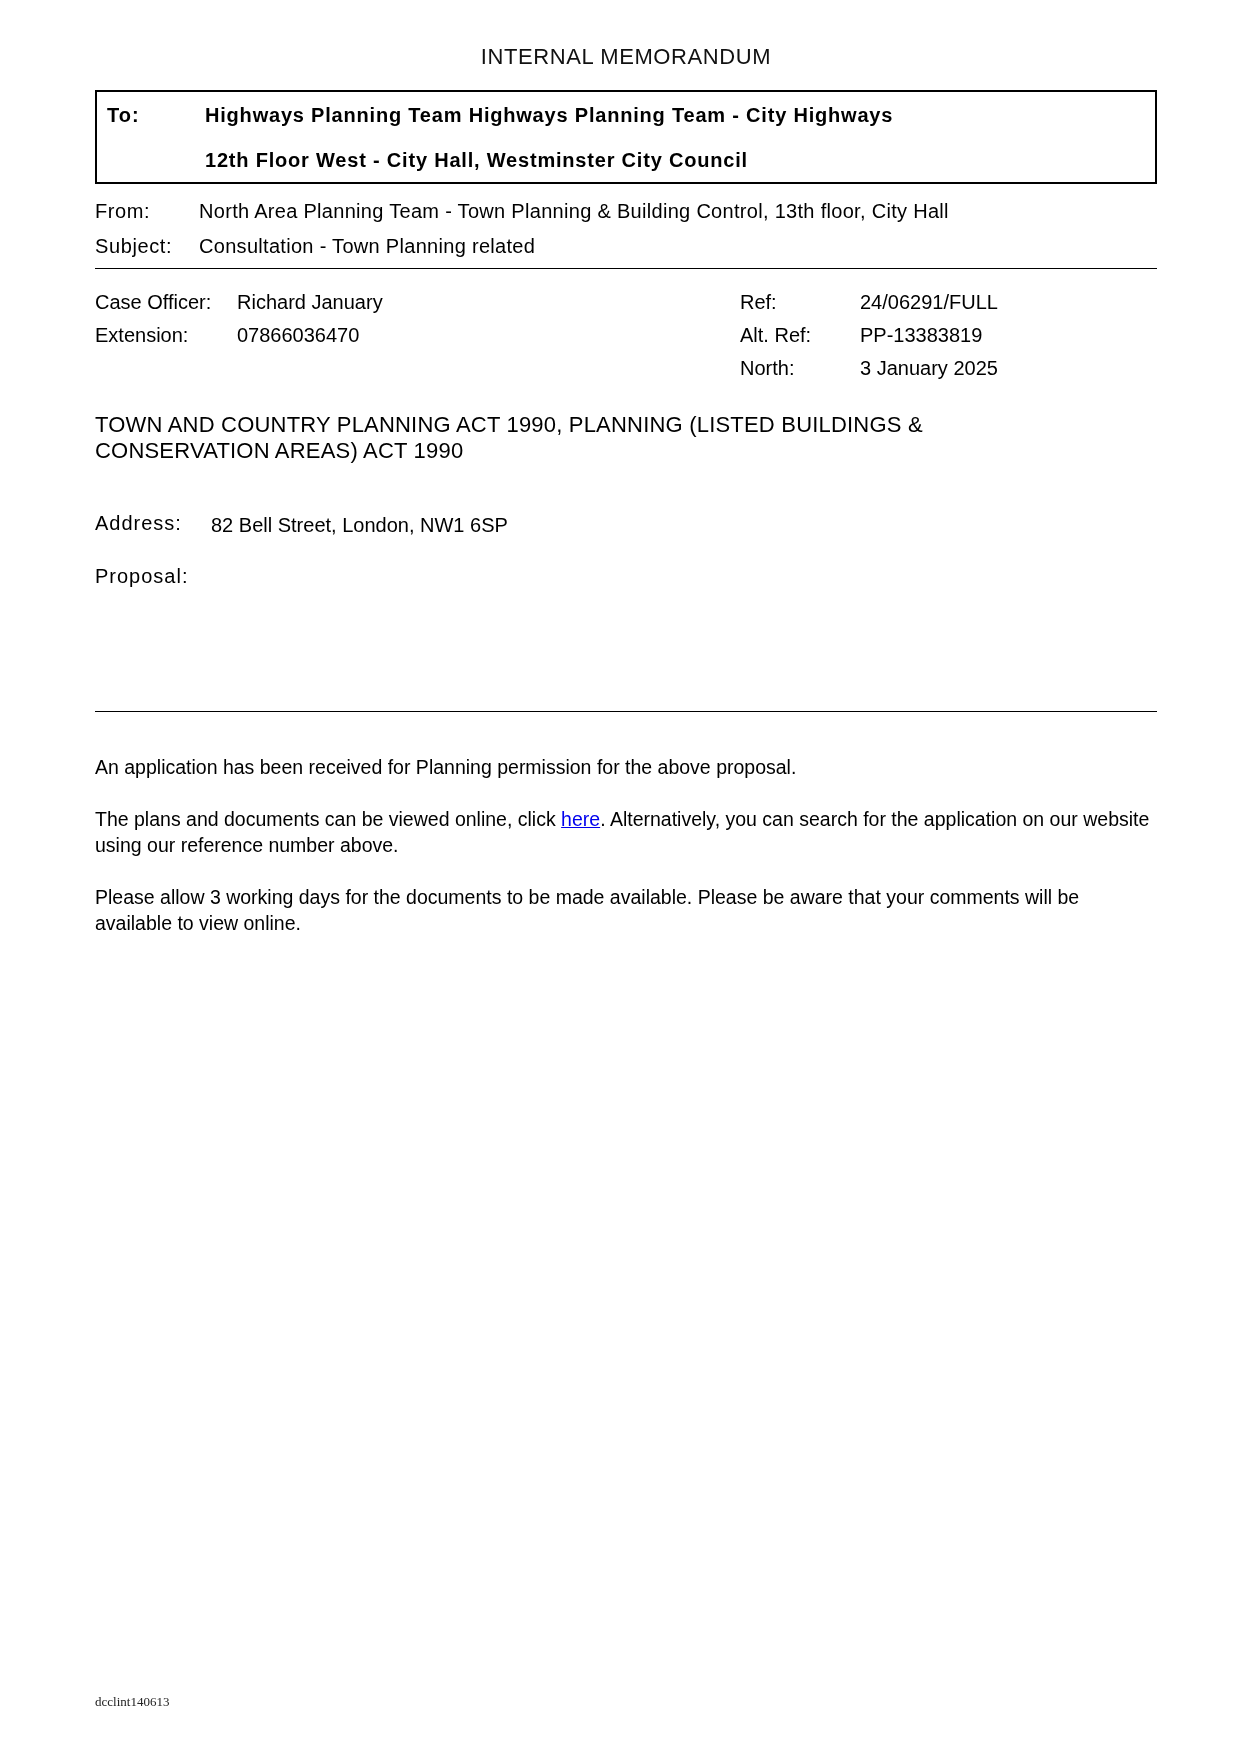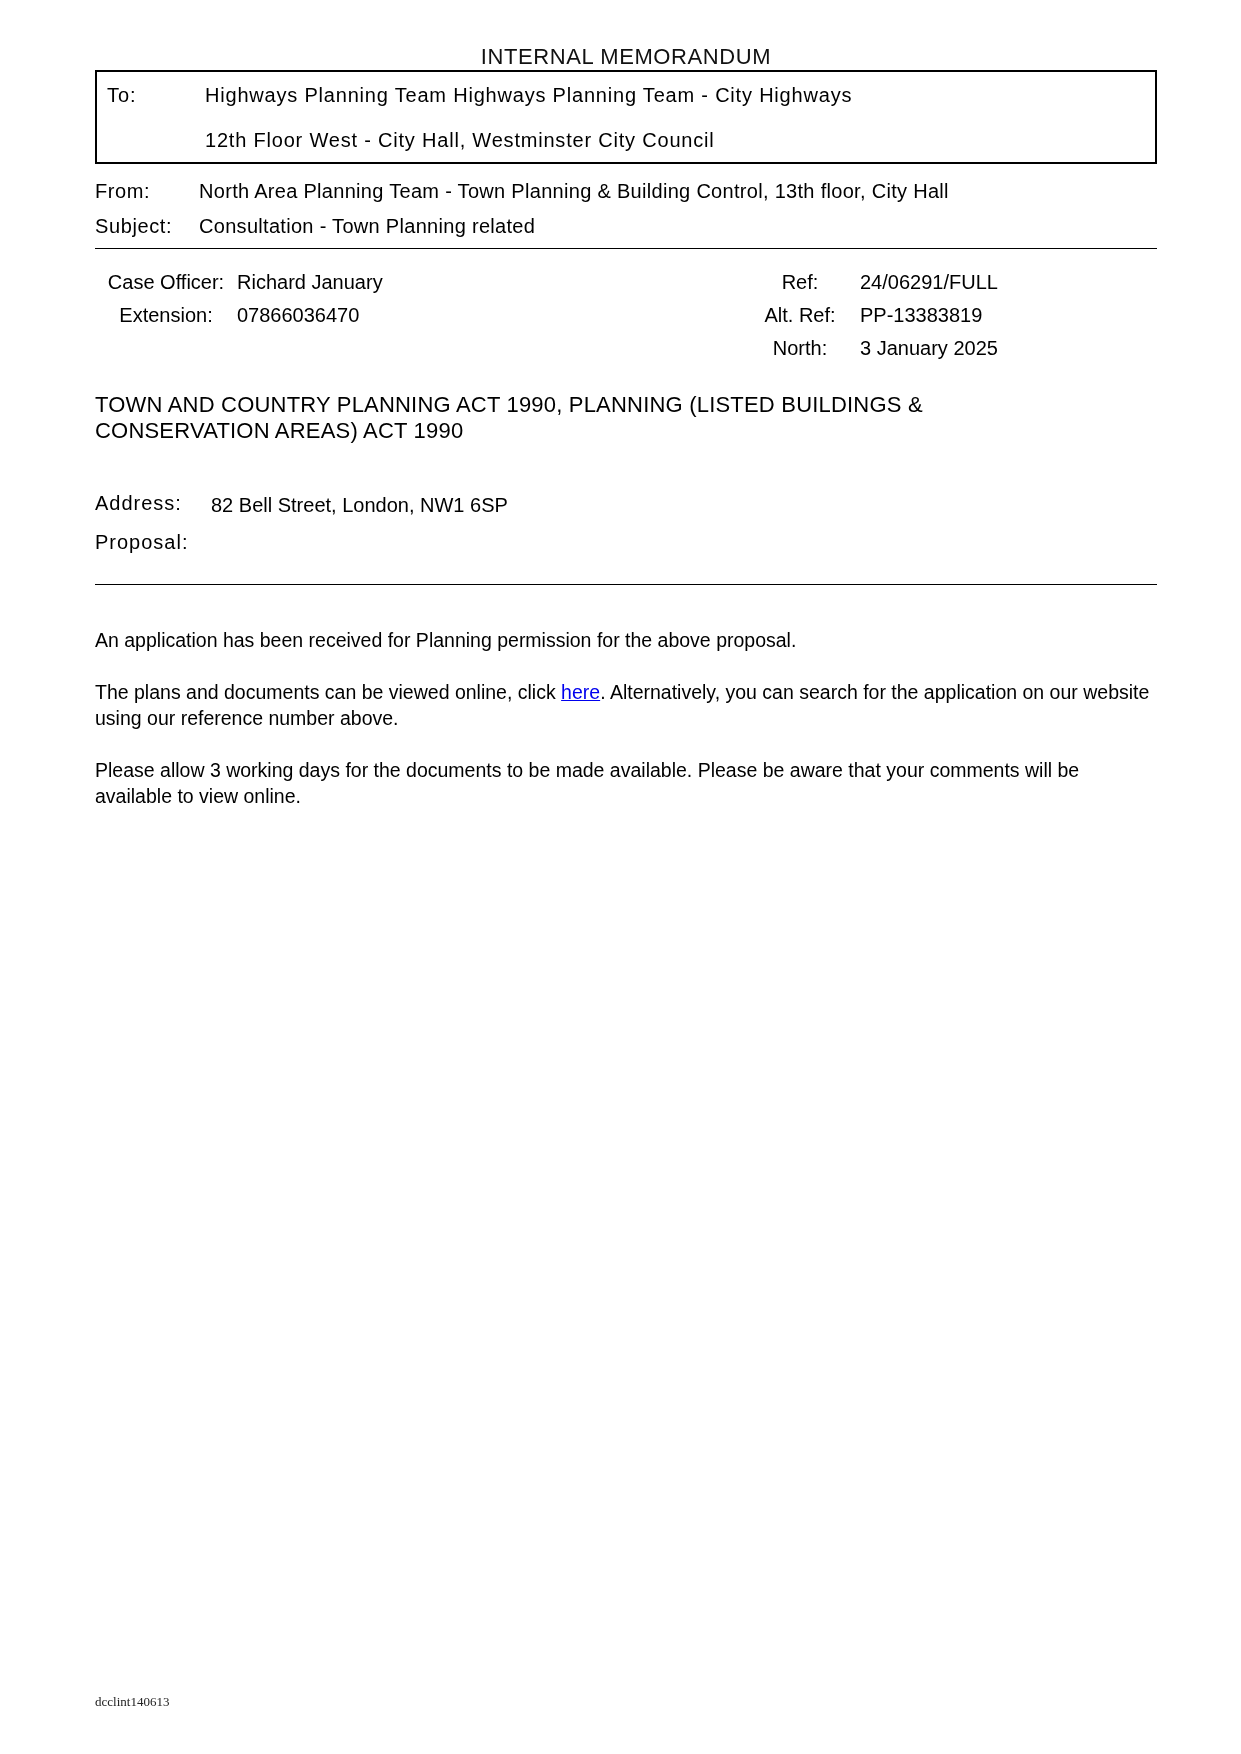--- a/index.html
+++ b/index.html
@@ -25,22 +25,24 @@
     width: 1062px;
   }
   .doc-title {
     text-align: center;
     font-size: 22px;
     font-weight: normal;
     letter-spacing: 0.6px;
     color: #111111;
   }
   .to-box {
+    margin-top: 20px;
     border: 2px solid #000000;
     padding: 12px 10px 10px 10px;
+    font-weight: bold;
   }
   .to-row {
     display: flex;
     align-items: flex-start;
   }
   .to-label {
     width: 98px;
     flex: 0 0 98px;
     font-size: 20px;
     letter-spacing: 1px;
@@ -78,21 +80,20 @@
   .details-block {
     margin-top: 22px;
     display: flex;
   }
   .details-left { width: 645px; flex: 0 0 645px; }
   .details-right { flex: 1; }
   .detail-row {
     display: flex;
     align-items: flex-start;
     height: 33px;
-    text-align: center;
   }
   .detail-label-left {
     width: 142px;
     flex: 0 0 142px;
     font-size: 20px;
   }
   .detail-label-right {
     width: 120px;
     flex: 0 0 120px;
     font-size: 20px;
@@ -103,21 +104,21 @@
     max-width: 890px;
     font-size: 22px;
     line-height: 26px;
     letter-spacing: 0.2px;
   }
   .addr-row {
     display: flex;
     align-items: flex-start;
   }
   .addr-row.address { margin-top: 48px; }
-  .addr-row.proposal { margin-top: 13px; }
+  .addr-row.proposal { margin-top: 27px; flex-direction: column; }
   .addr-label {
     width: 116px;
     flex: 0 0 116px;
     font-size: 20px;
     letter-spacing: 1px;
   }
   .addr-value {
     font-size: 20px;
     max-width: 930px;
     line-height: 26px;

